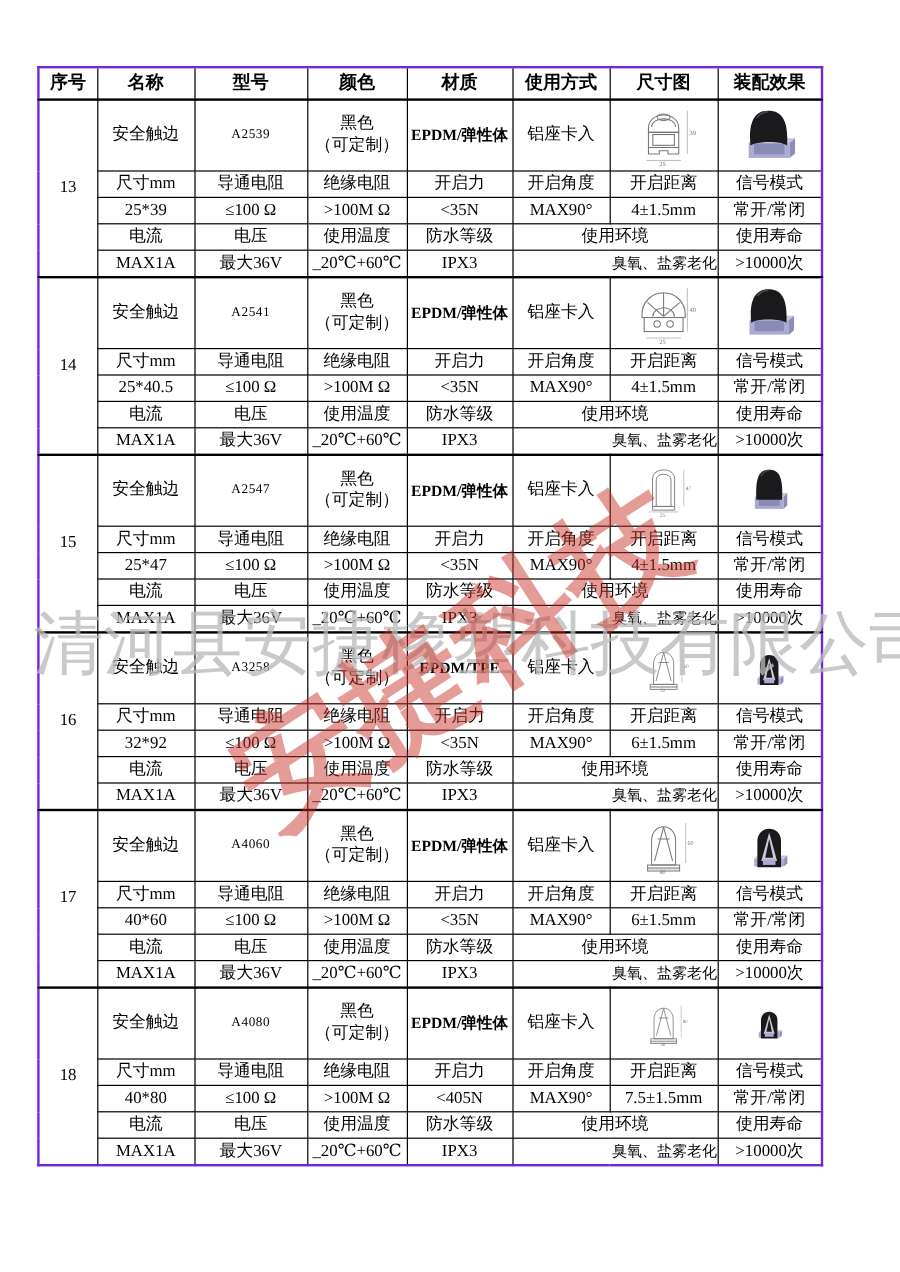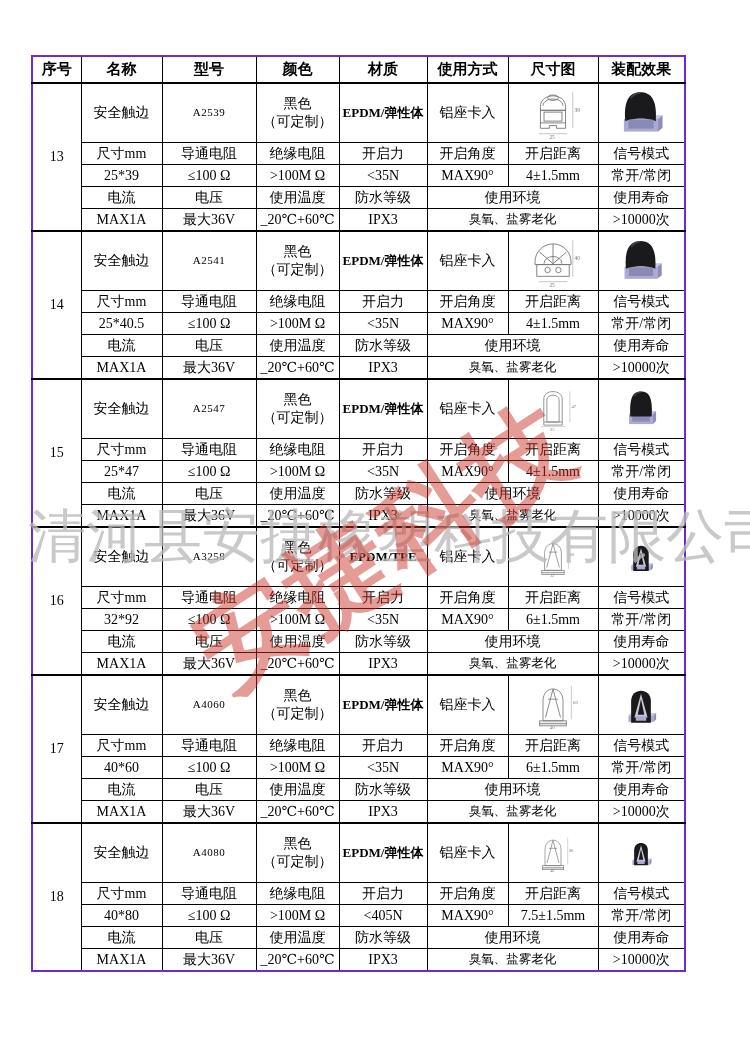--- a/index.html
+++ b/index.html
@@ -10,21 +10,21 @@
   .spec th,.spec td{border:1px solid #000;text-align:center;vertical-align:middle;
                     padding:0;overflow:hidden;font-size:14px;line-height:1.25;}
   .spec thead th{height:25px;font-size:15px;font-weight:bold;}
   tr.r-photo td{height:58px;}
   tr.r-photo{border-top:2px solid #000;}
   tr.r-label td,tr.r-value td{height:21px;}
   td.c-index{font-size:14px;margin-left:17px;}
   td.c-model{font-size:11px;letter-spacing:.5px;}
   td.c-mat{font-size:13px;font-weight:bold;}
   .two-line div{line-height:18px;}
-  td.small{font-size:12.5px;}
+  td.small{font-size:12.5px;text-align:right;}
   .diag-wrap,.photo-wrap{display:flex;align-items:center;justify-content:center;height:100%;}
   
   .wm-gray{position:absolute;left:28px;top:498px;width:694px;text-align:center;white-space:nowrap;
            font-size:58px;color:rgba(185,185,185,.78);letter-spacing:0px;pointer-events:none;z-index:5;}
   .wm-red{position:absolute;left:150px;top:418px;width:470px;height:260px;display:flex;align-items:center;
           justify-content:center;transform:rotate(-33deg);font-size:104px;font-weight:bold;
           color:rgba(201,45,35,.48);white-space:nowrap;pointer-events:none;z-index:6;letter-spacing:2px;}
 </style>
 </head>
 <body>

